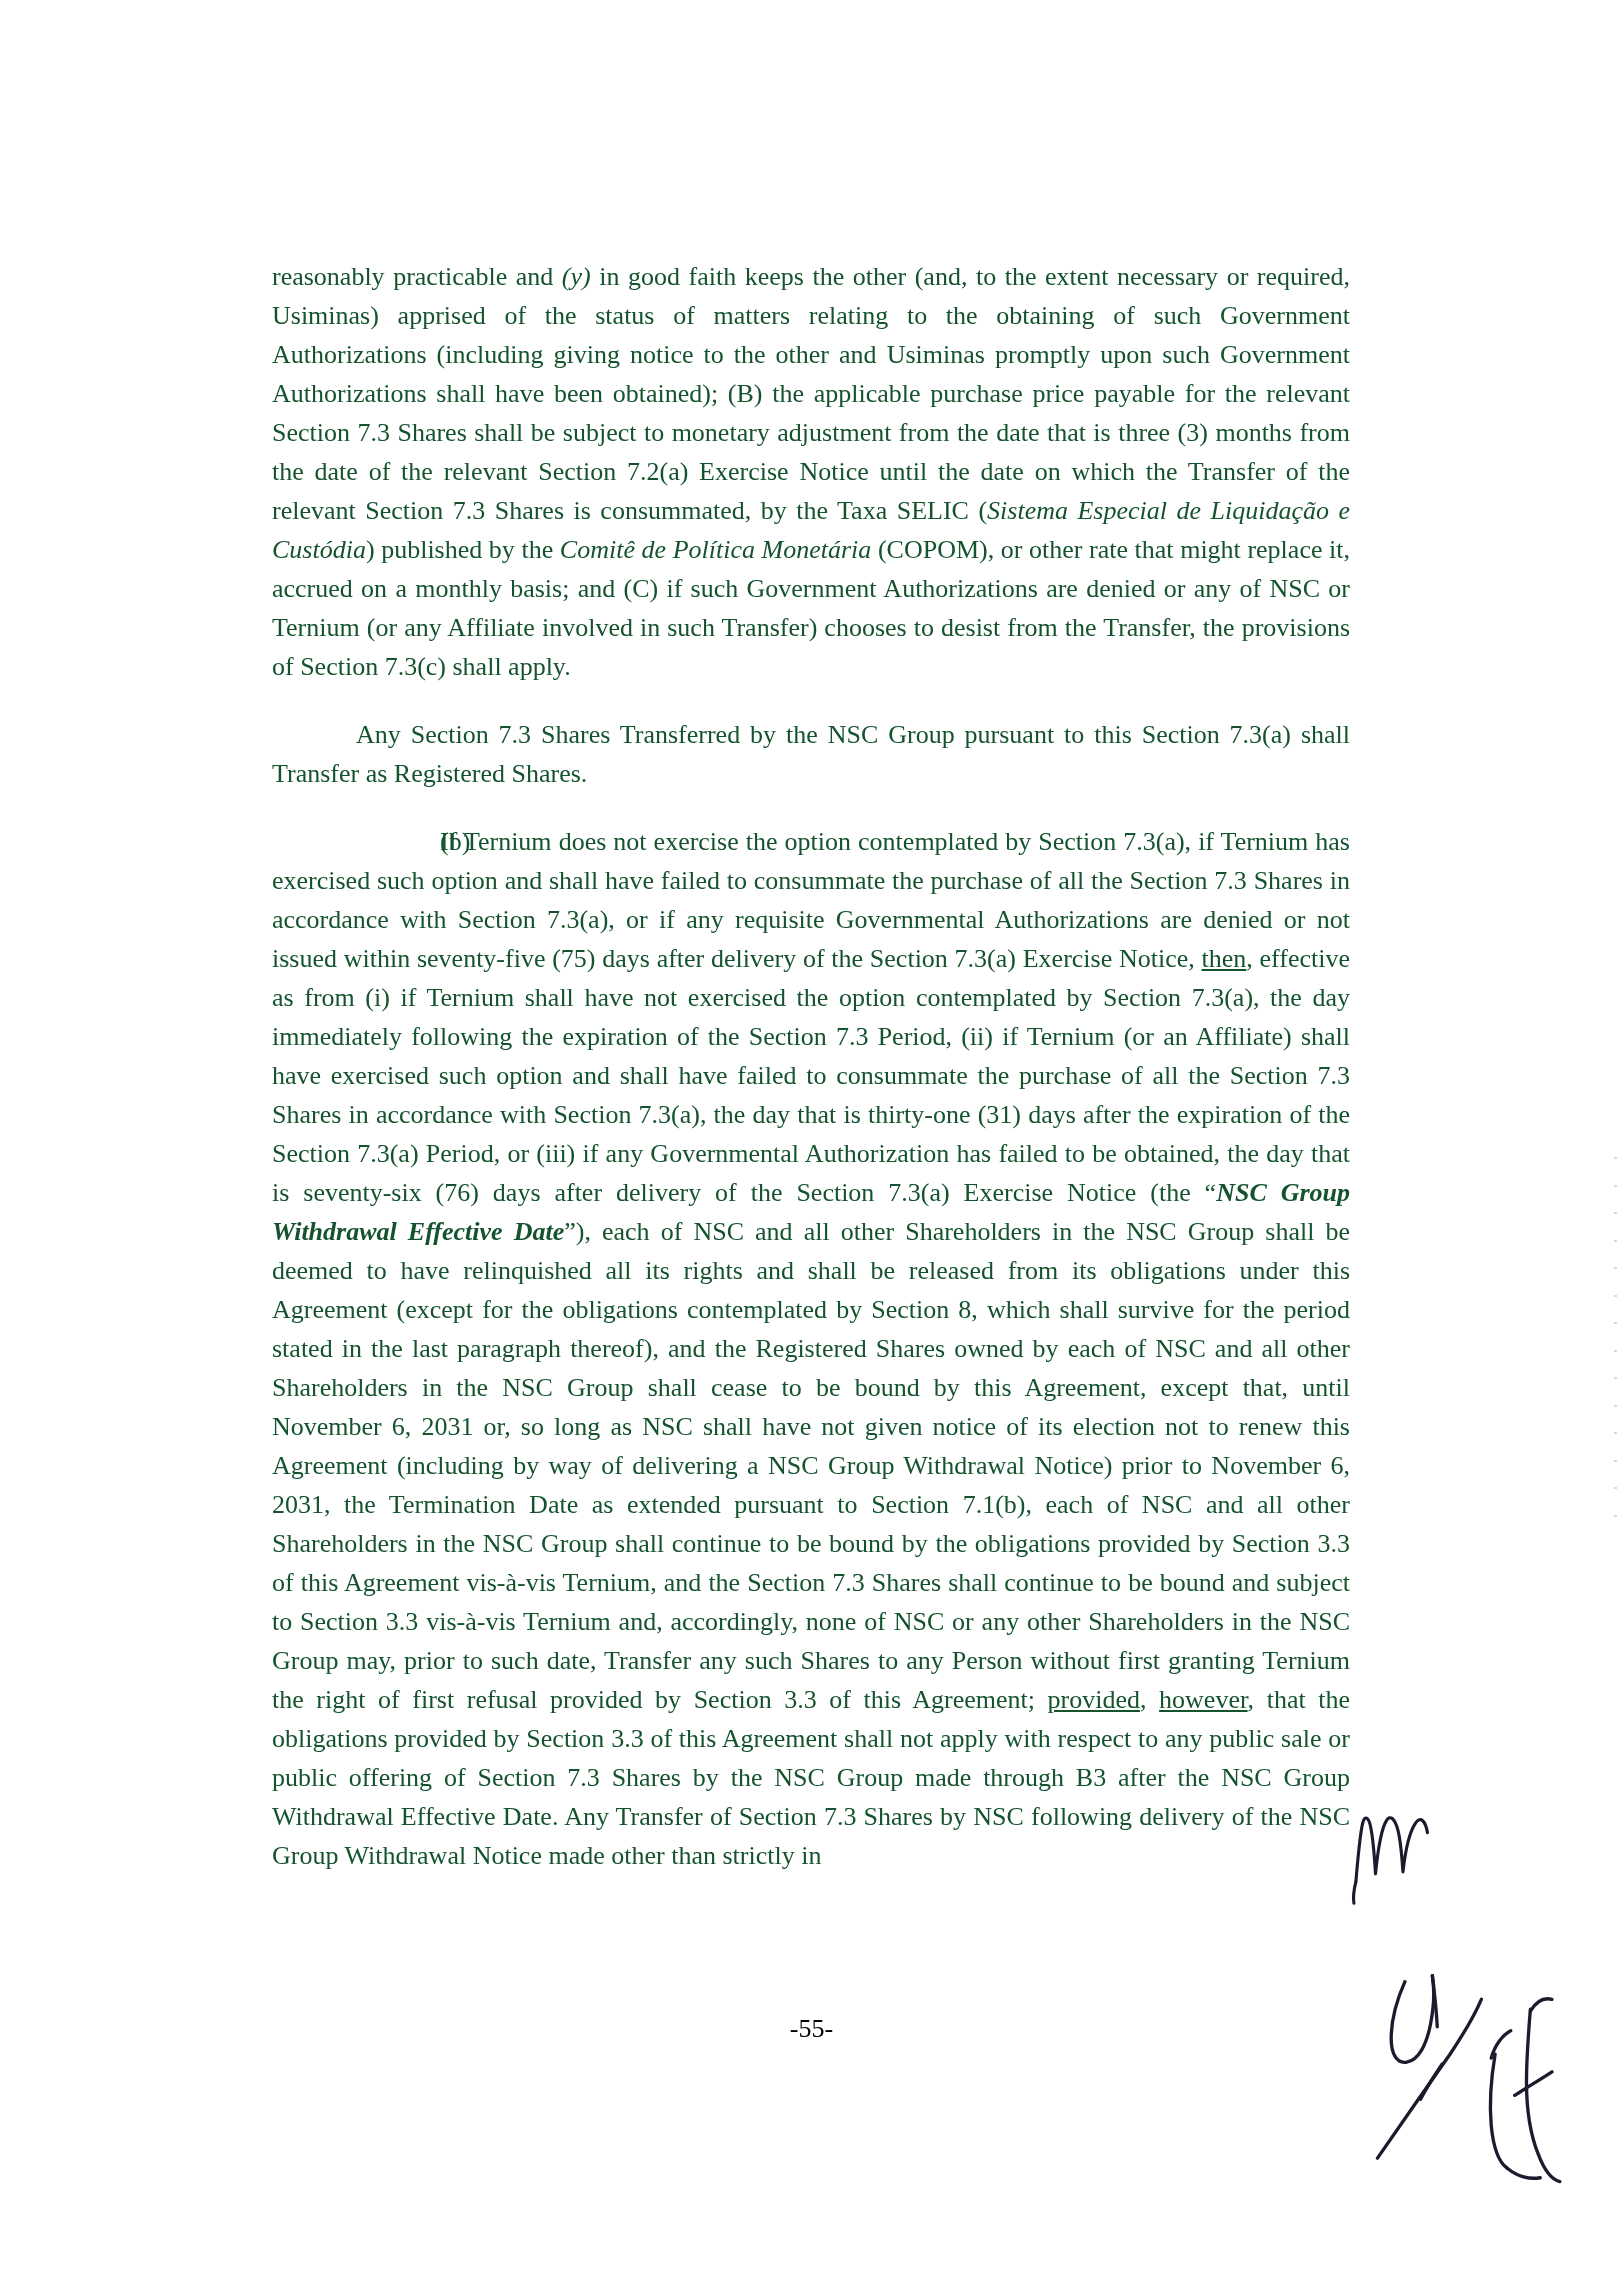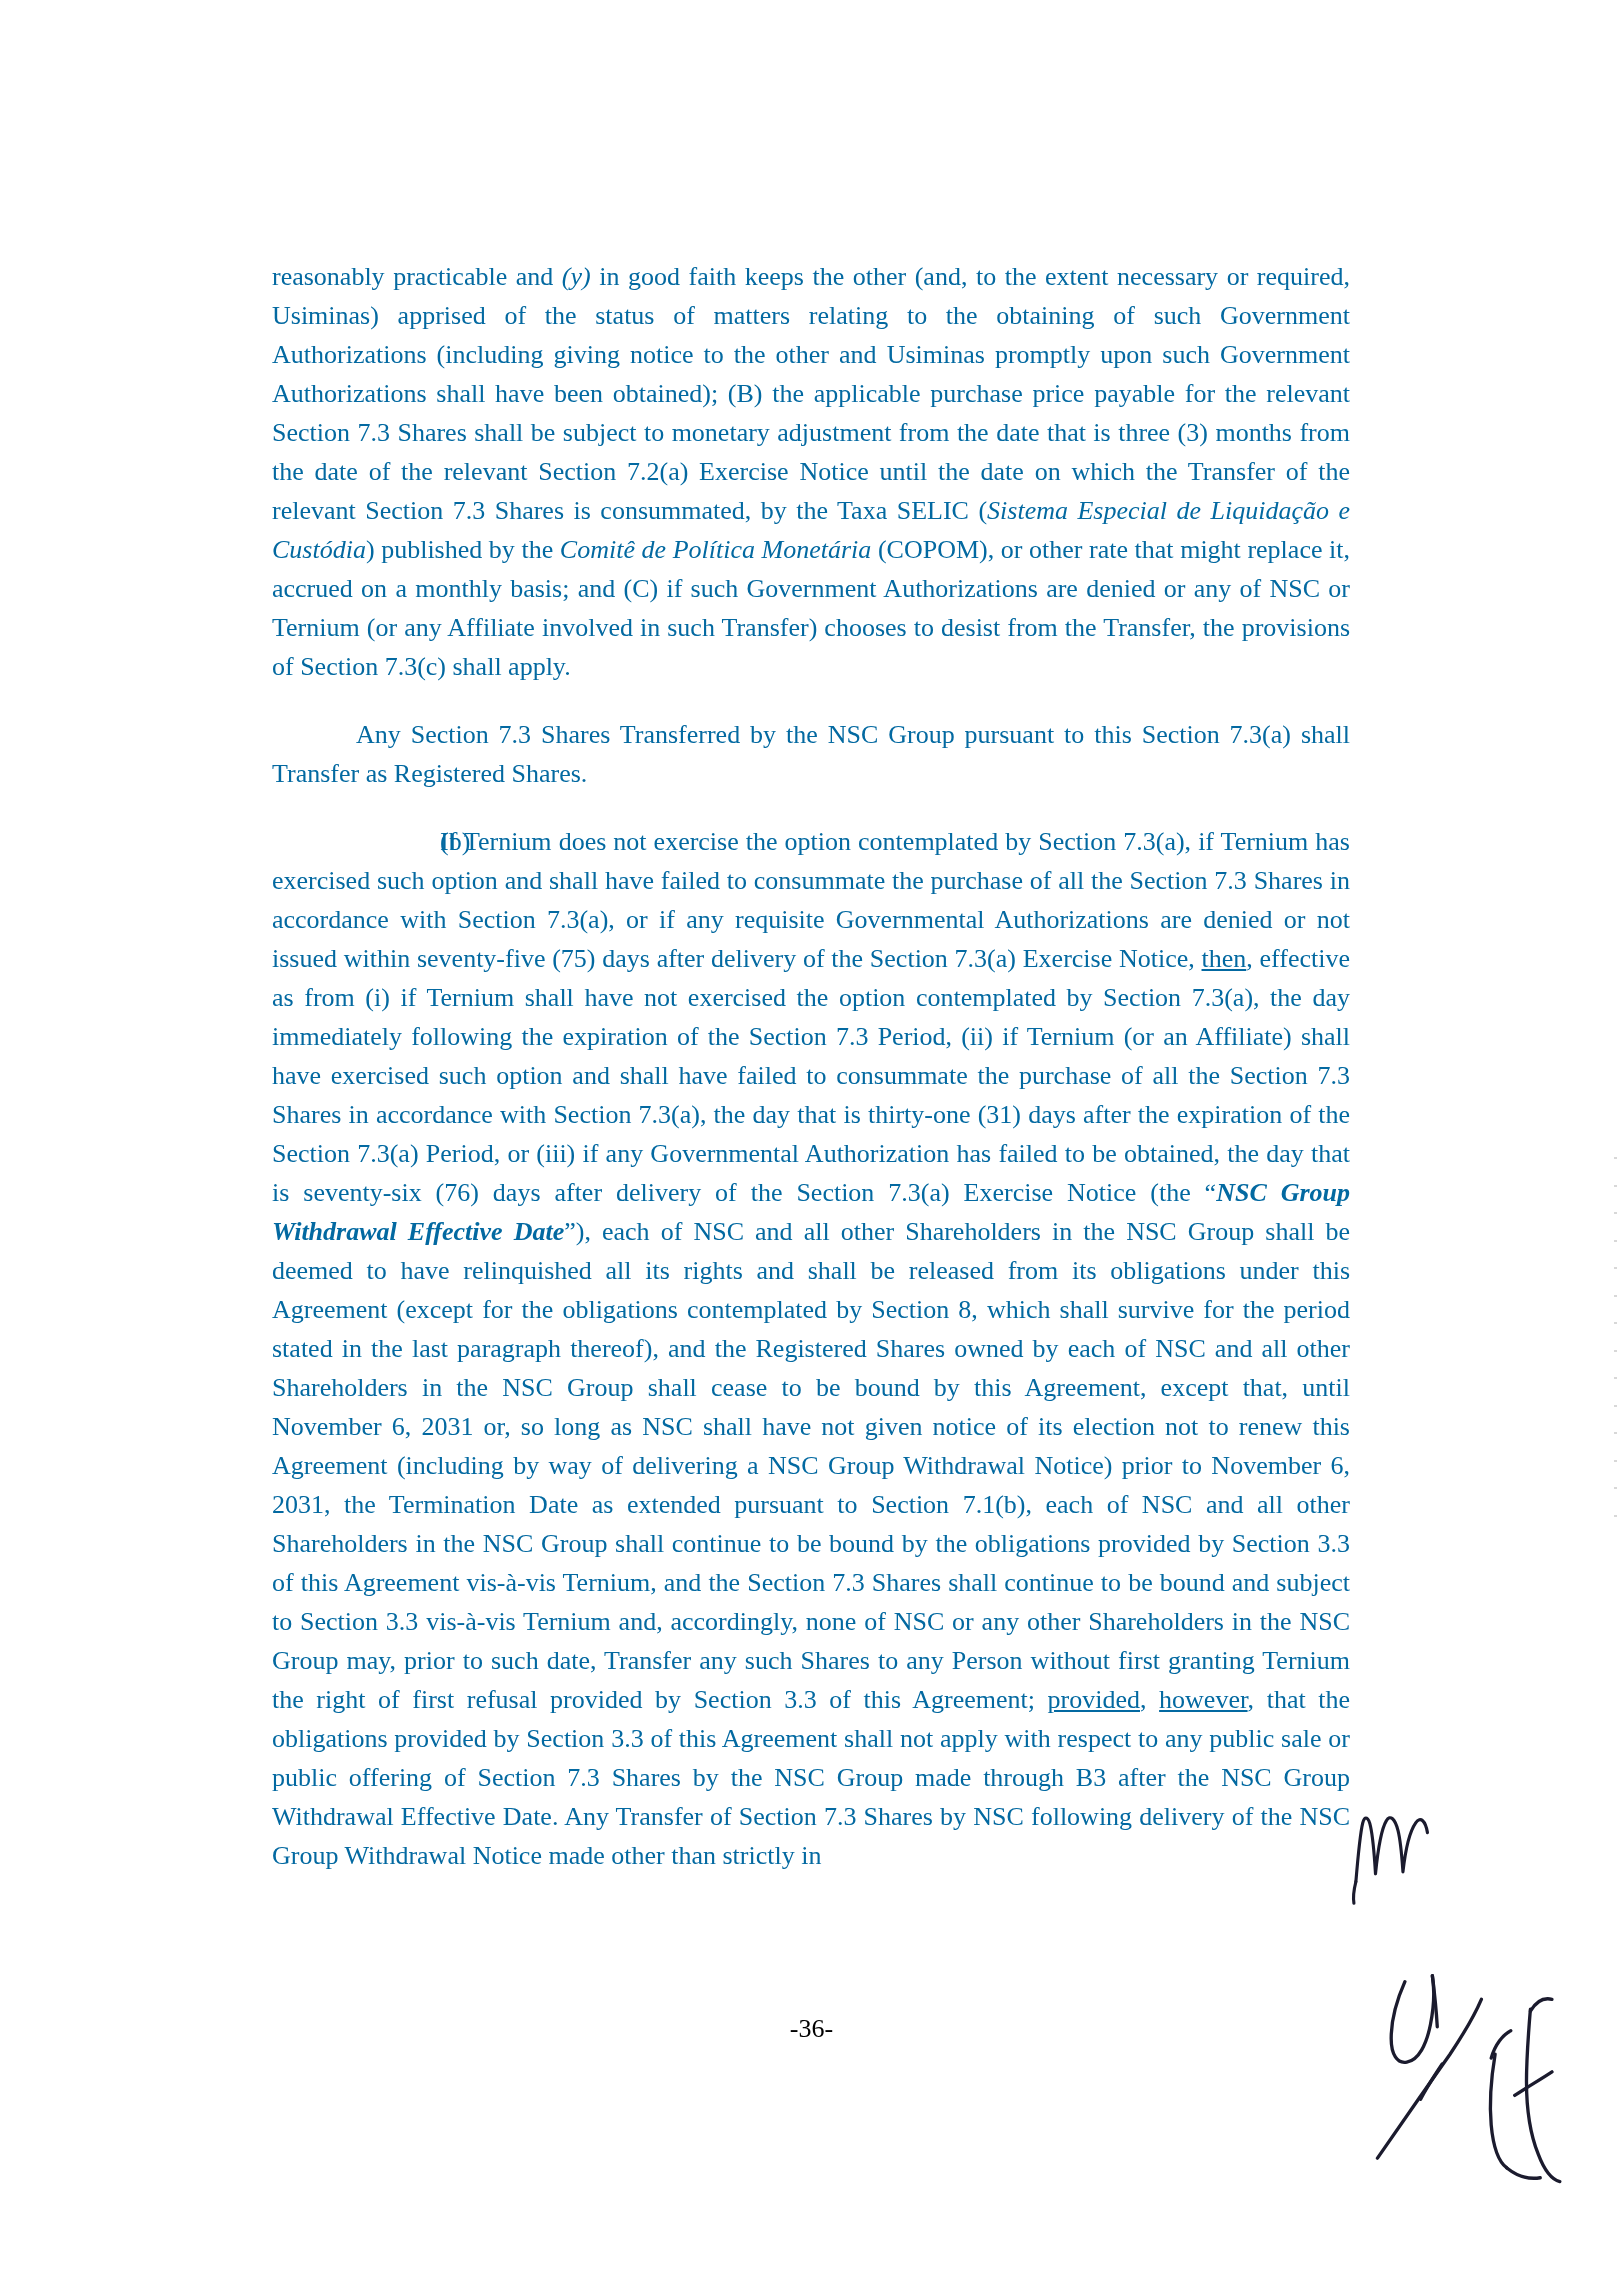--- a/index.html
+++ b/index.html
@@ -20,21 +20,21 @@
     left: 272px;
     top: 257px;
     width: 1078px;
   }
   .para {
     font-family: "Liberation Serif", serif;
     font-size: 26px;
     line-height: 39px;
     text-align: justify;
     text-justify: inter-word;
-    color: #0369a1;
+    color: #14532d;
     margin: 0 0 0 0;
   }
   .para + .para {
     margin-top: 29px;
   }
   .indent {
     text-indent: 84px;
   }
   .it { font-style: italic; }
   .bi { font-style: italic; font-weight: bold; }
@@ -111,21 +111,21 @@
       <i></i>
       <i></i>
       <i></i>
       <i></i>
       <i></i>
       <i></i>
       <i></i>
       <i></i>
   </div>
 
-  <div class="page-number">-36-</div>
+  <div class="page-number">-55-</div>
 
   <div class="signature-wrap">
     <svg class="sig-svg" width="255" height="451" viewBox="0 0 260 460" fill="none" xmlns="http://www.w3.org/2000/svg">
       <g stroke="#1b1b2e" stroke-width="3.2" stroke-linecap="round" stroke-linejoin="round" fill="none">
         <path d="M8 120 C10 96, 12 72, 15 60 C17 52, 21 54, 23 64 C26 78, 27 96, 28 112 C30 92, 33 68, 39 58 C43 51, 48 56, 51 68 C54 80, 55 96, 56 110 C58 92, 62 70, 69 60 C74 53, 79 58, 81 70"></path>
         <path d="M8 120 C6 128, 5 136, 6 142"></path>
       </g>
       <g stroke="#1b1b2e" stroke-width="3.4" stroke-linecap="round" stroke-linejoin="round" fill="none">
         <path d="M58 222 C50 240, 44 262, 44 280 C44 296, 50 306, 60 304 C72 302, 80 286, 84 266 C88 246, 88 228, 86 216"></path>
         <path d="M86 216 C88 232, 90 250, 91 268"></path>

